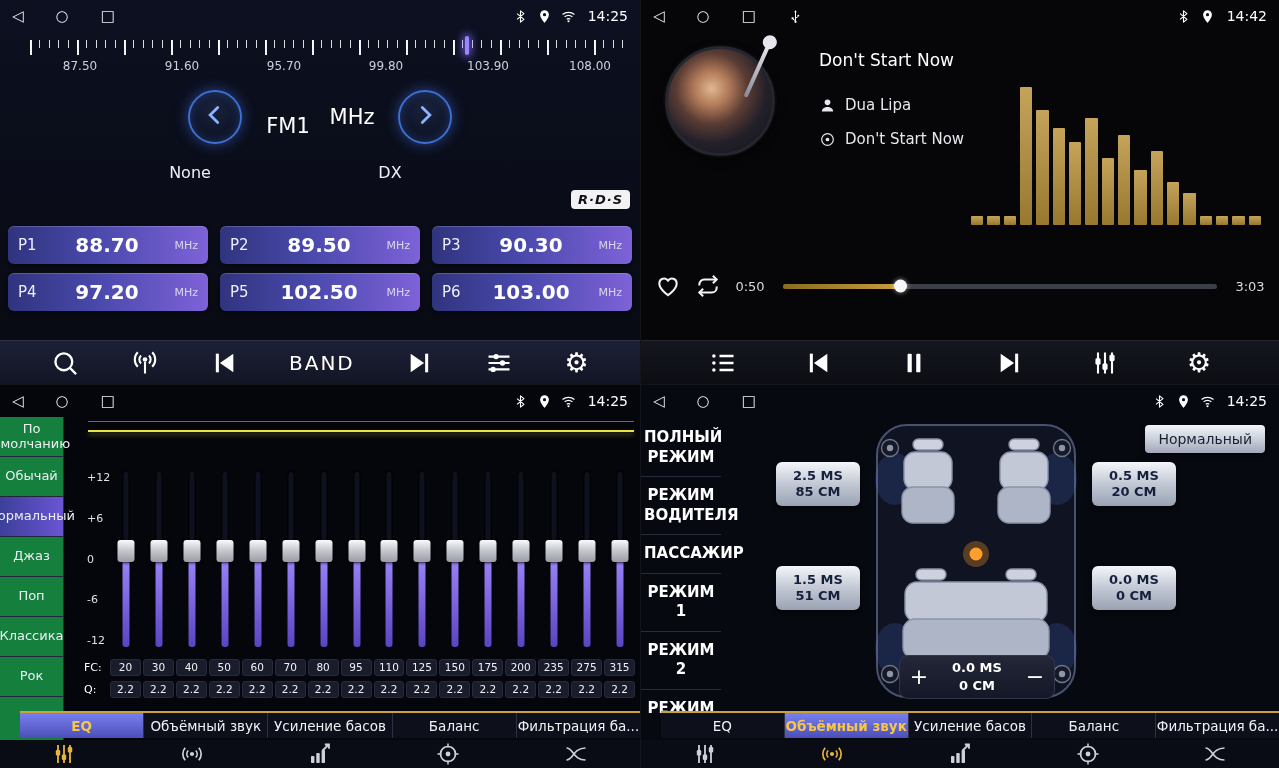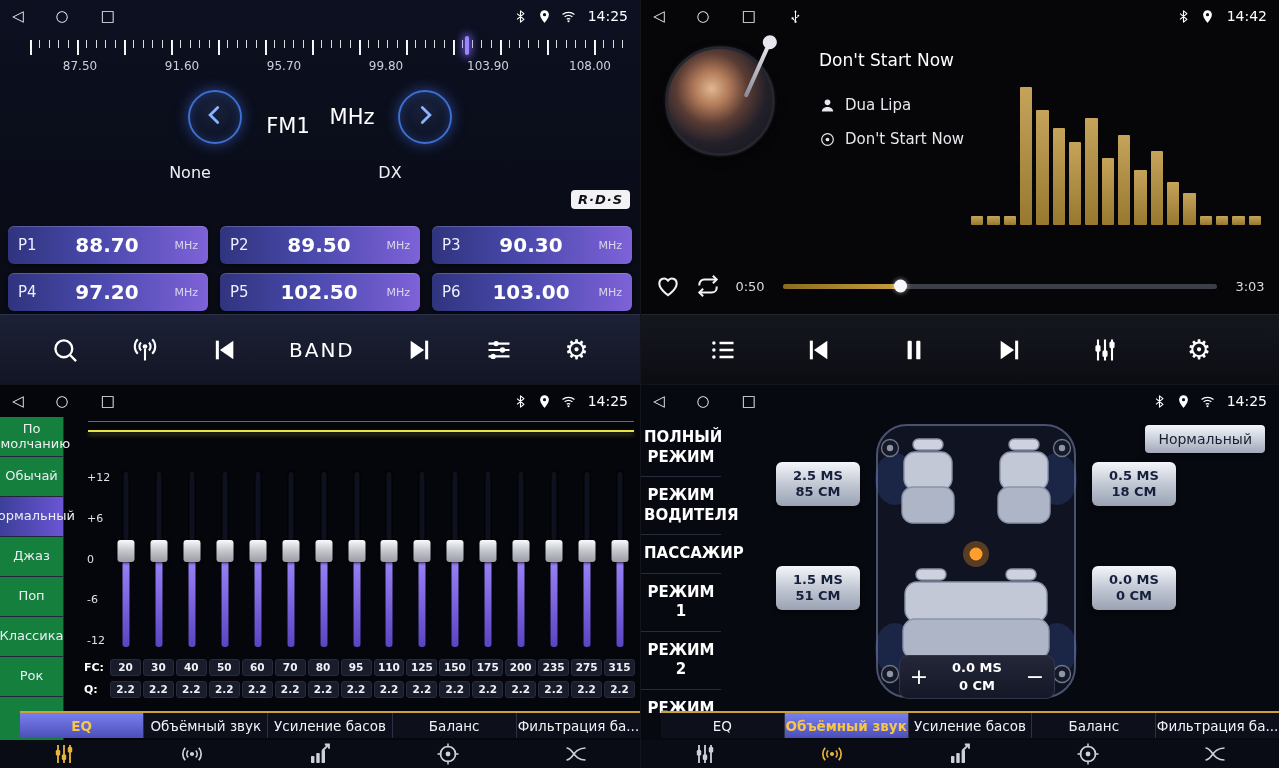--- a/index.html
+++ b/index.html
@@ -50,21 +50,21 @@
     font-size:13px; padding:2px 7px; border-radius:4px; letter-spacing:1px; }
 
   .preset-grid { position:absolute; top:226px; left:8px; right:8px; display:grid; grid-template-columns:repeat(3,1fr); gap:9px 12px; }
   .preset-btn { height:38px; border-radius:6px; display:flex; align-items:center; padding:0 10px;
     background:linear-gradient(90deg,#30347e 0%,#4a49ac 45%,#7e62d8 100%);
     box-shadow:inset 0 1px 0 rgba(255,255,255,.18), 0 2px 4px rgba(0,0,0,.45); }
   .p-id { font-size:15px; color:#eef; width:30px; }
   .p-freq { flex:1; text-align:center; font-size:20px; font-weight:600; color:#fff; }
   .p-unit { font-size:11px; color:#d8d8ea; width:32px; text-align:right; }
 
-  .toolbar { position:absolute; bottom:0; left:0; right:0; height:70px; display:flex; align-items:center; justify-content:space-evenly;
+  .toolbar { position:absolute; bottom:0; left:0; right:0; height:44px; display:flex; align-items:center; justify-content:space-evenly;
     background:linear-gradient(180deg,#1d2136,#121524); border-top:1px solid #2c3048; }
   #q-player .toolbar { background:linear-gradient(180deg,#15171f,#0c0d13); border-top:1px solid #23242e; }
   .tool-icon { width:28px; height:28px; color:#fff; display:inline-flex; }
   .tool-icon svg { width:100%; height:100%; }
   .band-btn { font-size:20px; color:#fff; letter-spacing:2px; }
   .gear { font-size:27px; color:#fff; line-height:1; }
 
   
   .album { position:absolute; left:24px; top:46px; width:110px; height:110px; }
   .vinyl { width:110px; height:110px; border-radius:50%;
@@ -104,21 +104,21 @@
     justify-content:space-between; font-size:11px; color:#dfe1ea; }
   .eq-bands { position:absolute; left:28px; right:4px; top:46px; height:192px; display:flex; }
   .eq-band { flex:1; position:relative; }
   .eq-track { position:absolute; left:50%; transform:translateX(-50%); top:8px; bottom:8px; width:7px;
     background:#0e1120; border:1px solid #000; border-radius:3px; }
   .eq-fill { position:absolute; left:50%; transform:translateX(-50%); top:calc(46% + 9px); bottom:8px; width:7px;
     border-radius:3px; background:linear-gradient(180deg,#9a82f8,#5a44c0); }
   .eq-handle { position:absolute; left:50%; transform:translateX(-50%); top:calc(46% - 11px); width:17px; height:22px;
     border-radius:3px; background:linear-gradient(180deg,#fafafc 0%,#c8cad0 45%,#9a9ca6 100%);
     box-shadow:0 1px 3px rgba(0,0,0,.8); }
-  .fc-row, .q-row { position:absolute; left:2px; right:4px; display:flex; align-items:center;font-weight:bold; }
+  .fc-row, .q-row { position:absolute; left:2px; right:4px; display:flex; align-items:center; }
   .fc-row { top:242px; } .q-row { top:264px; }
   .row-label { width:25px; font-size:11px; color:#fff; flex:none; }
   .cell { flex:1; margin:0 1px; background:#191c2b; border:1px solid #262a3c; border-radius:3px;
     font-size:10.5px; color:#f0f0f6; text-align:center; line-height:14px; height:17px; }
 
   
   .audio-tabs { position:absolute; left:0; right:0; top:326px; height:27px; display:flex; border-top:2px solid #c9a23c; background:#0d0f1a;margin-left:20px; }
   .tab { flex:1; display:flex; align-items:center; justify-content:center; font-size:13.5px; color:#f0f1f6;
     border-right:1px solid #2e3146; white-space:nowrap; overflow:hidden; padding:0 2px; }
   .tab:last-child { border-right:none; }
@@ -729,21 +729,21 @@
       <circle cx="113" cy="133" r="13" fill="rgba(255,158,40,0.30)"></circle>
       <circle cx="113" cy="133" r="6.5" fill="#ffa02e"></circle>
     </svg>
 
     <div class="delay-box" style="left:135px; top:77px;">
       <span>2.5 MS</span>
       <span>85 CM</span>
     </div>
     <div class="delay-box" style="left:451px; top:77px;">
       <span>0.5 MS</span>
-      <span>18 CM</span>
+      <span>20 CM</span>
     </div>
     <div class="delay-box" style="left:135px; top:181px;">
       <span>1.5 MS</span>
       <span>51 CM</span>
     </div>
     <div class="delay-box" style="left:451px; top:181px;">
       <span>0.0 MS</span>
       <span>0 CM</span>
     </div>
 

